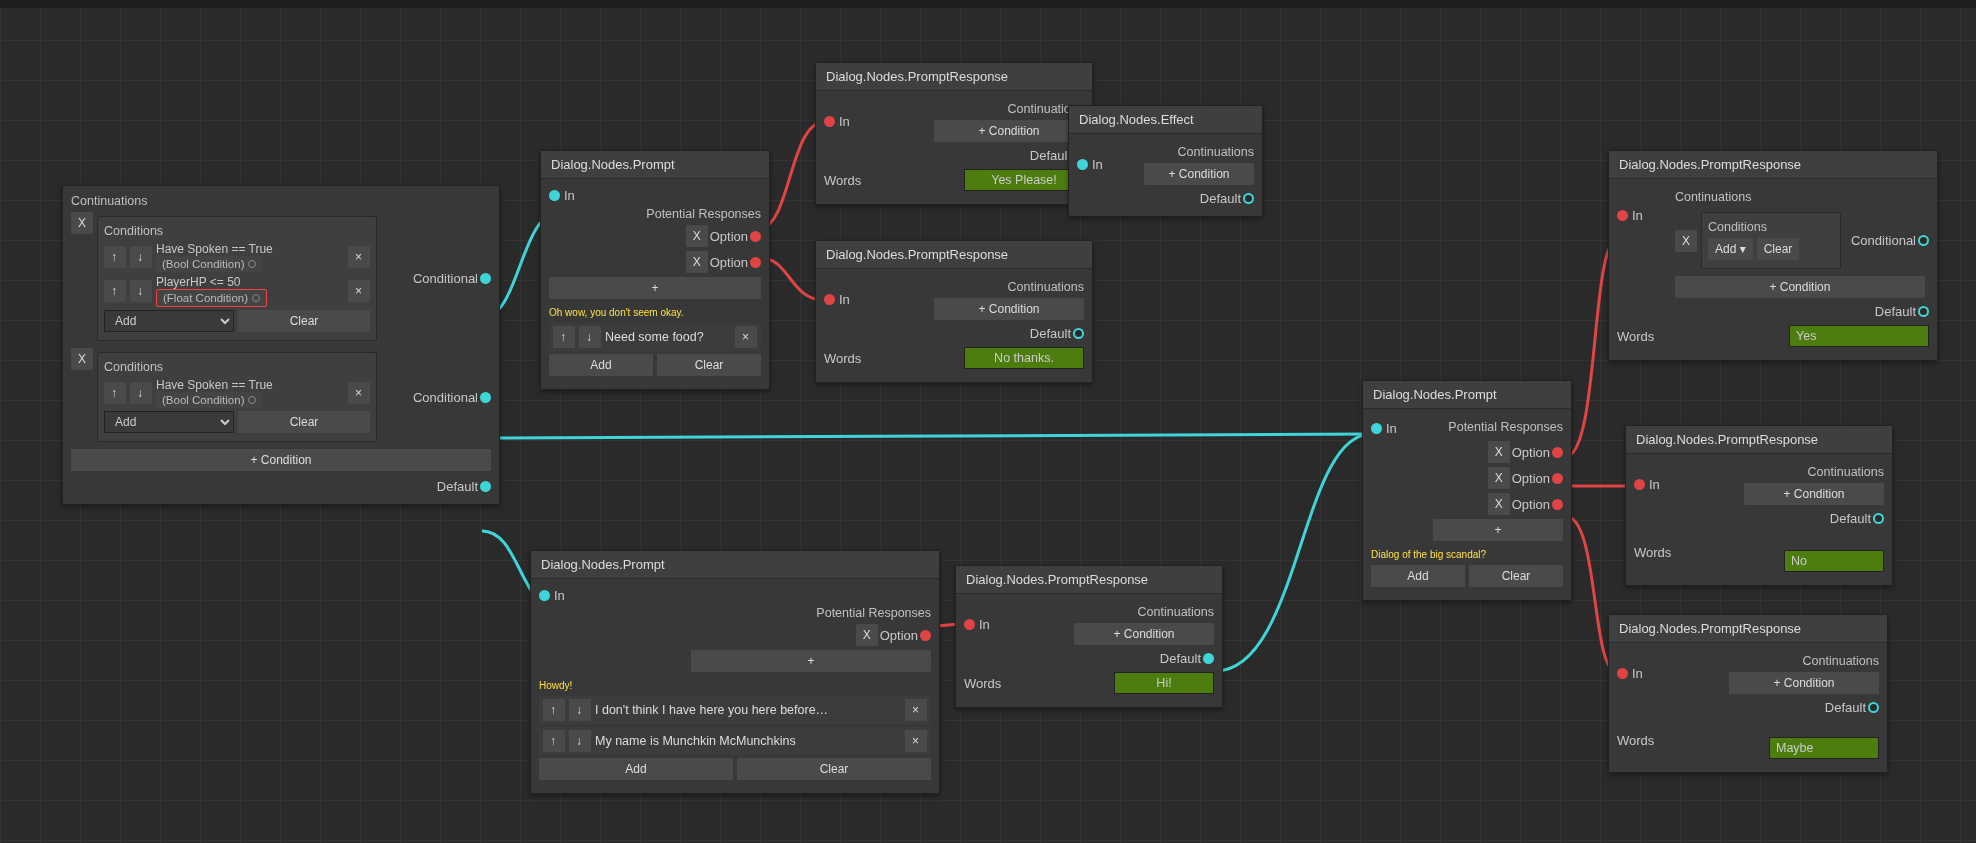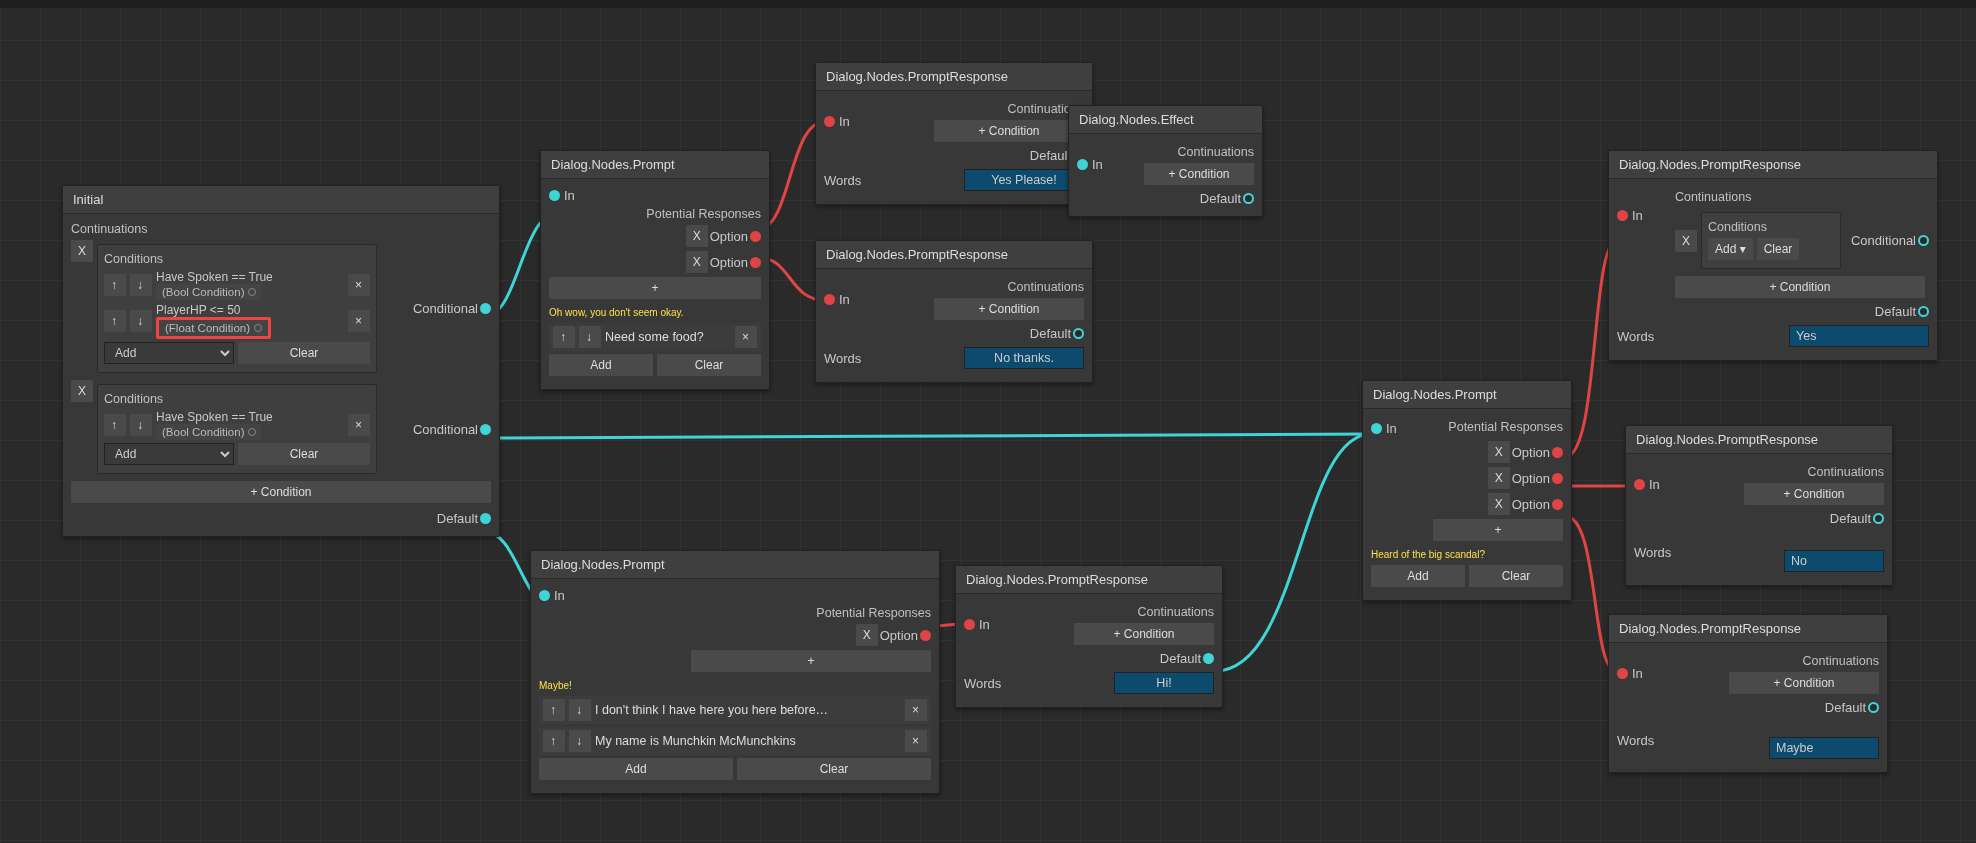--- a/index.html
+++ b/index.html
@@ -62,21 +62,21 @@
     font-size: 12px;
     cursor: pointer;
     border-radius: 1px;
     min-height: 22px;
   }
   .btn.wide { flex: 1; text-align: center; }
   .btn.small { padding: 2px 7px; min-width: 22px; text-align:left; }
   .btn.x { background: #4a4a4a; padding: 2px 7px; }
   .btn.full { width: 100%; text-align: center; }
   .input-line {
-    background: #0c4a6e;
+    background: #4d7c0f;
     color: #ccc;
     border: 1px solid #222;
     padding: 3px 6px;
     font-size: 12.5px;
     flex: 1;
     min-height: 22px;
   }
   .select {
     background: #3a3a3a;
     color: #ccc;
@@ -154,21 +154,20 @@
   <path d="M 1215 671 C 1300 671 1300 434 1371 434" stroke="#3fd4d8" stroke-width="3" fill="none"></path>
 
   <path d="M 1565 457 C 1600 457 1590 239 1618 239" stroke="#e04444" stroke-width="3" fill="none"></path>
 
   <path d="M 1565 486 C 1600 486 1600 486 1634 486" stroke="#e04444" stroke-width="3" fill="none"></path>
 
   <path d="M 1565 516 C 1600 516 1590 673 1618 673" stroke="#e04444" stroke-width="3" fill="none"></path>
 </svg>
 
 <div class="node" style="left:62px; top:185px; width:438px;">
-  <div class="node-title">Initial</div>
   <div class="node-body">
     <div class="section-label">Continuations</div>
 
     
     <div class="row" style="align-items:flex-start;">
       <button class="btn x">X</button>
       <div class="sub-panel" style="flex:1;">
         <div class="section-label">Conditions</div>
         <div class="row">
           <button class="btn small">↑</button>
@@ -180,21 +179,21 @@
                 <span class="dot"></span>
               </span>
           </div>
           <button class="btn small">×</button>
         </div>
         <div class="row">
           <button class="btn small">↑</button>
           <button class="btn small">↓</button>
           <div style="flex:1;">
             <div style="font-size:12px;">PlayerHP &lt;= 50</div>
-            <span class="cond-chip" style="border:3px solid #ef4444;">
+            <span class="cond-chip" style="border:1px solid #ef4444;">
                 <span>(Float Condition)</span>
                 <span class="dot"></span>
               </span>
           </div>
           <button class="btn small">×</button>
         </div>
         <div class="row">
           <select class="select" style="flex:1;"><option>Add</option></select>
           <button class="btn wide">Clear</button>
         </div>
@@ -356,21 +355,21 @@
     <div class="port-row-right section-label">
       <span>Potential Responses</span>
     </div>
     <div class="port-row-right">
       <button class="btn x">X</button>
       <span>Option</span>
       <span class="port red filled"></span>
     </div>
     <button class="btn" style="width:240px; float:right; margin-top:4px;">+</button>
     <div style="clear:both;"></div>
-    <div class="label-row" style="margin-top:6px;">Maybe!</div>
+    <div class="label-row" style="margin-top:6px;">Howdy!</div>
     <div class="list-row">
       <button class="btn small">↑</button>
       <button class="btn small">↓</button>
       <span class="list-text">I don't think I have here you here before…</span>
       <button class="btn small">×</button>
     </div>
     <div class="list-row">
       <button class="btn small">↑</button>
       <button class="btn small">↓</button>
       <span class="list-text">My name is Munchkin McMunchkins</span>
@@ -426,21 +425,21 @@
       <span>Option</span>
       <span class="port red filled"></span>
     </div>
     <div class="port-row-right" style="margin-top:4px;">
       <button class="btn x">X</button>
       <span>Option</span>
       <span class="port red filled"></span>
     </div>
     <button class="btn" style="width:130px; float:right; margin-top:4px;">+</button>
     <div style="clear:both;"></div>
-    <div class="label-row" style="margin-top:6px;">Heard of the big scandal?</div>
+    <div class="label-row" style="margin-top:6px;">Dialog of the big scandal?</div>
     <div class="row">
       <button class="btn wide">Add</button>
       <button class="btn wide">Clear</button>
     </div>
   </div>
 </div>
 
 <div class="node" style="left:1608px; top:150px; width:330px;">
   <div class="node-title">Dialog.Nodes.PromptResponse</div>
   <div class="node-body">

